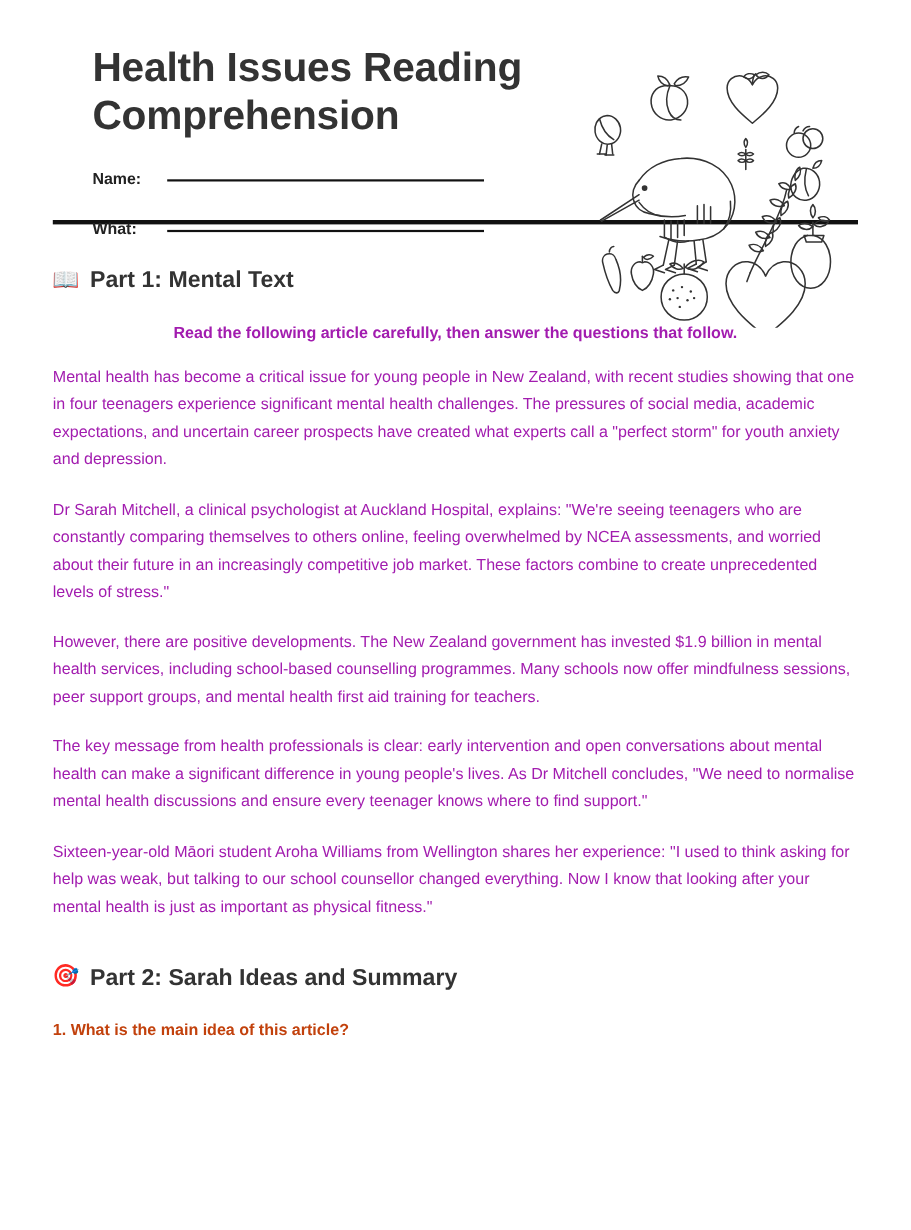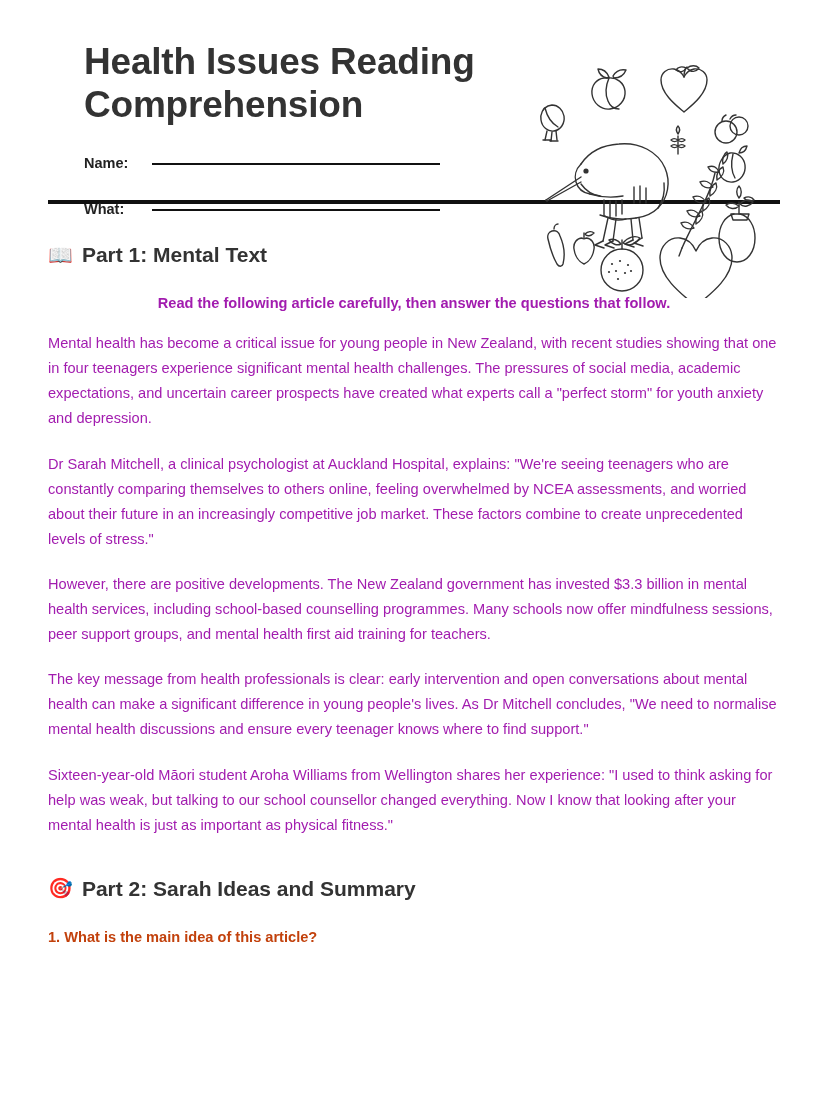--- a/index.html
+++ b/index.html
@@ -289,21 +289,21 @@
     <h2 class="section-heading">
       <span class="emoji">📖</span>
       <span>Part 1: Mental Text</span>
     </h2>
 
     <p class="instruction">Read the following article carefully, then answer the questions that follow.</p>
 
 
     <p class="para">Mental health has become a critical issue for young people in New Zealand, with recent studies showing that one in four teenagers experience significant mental health challenges. The pressures of social media, academic expectations, and uncertain career prospects have created what experts call a "perfect storm" for youth anxiety and depression.</p>
     <p class="para">Dr Sarah Mitchell, a clinical psychologist at Auckland Hospital, explains: "We're seeing teenagers who are constantly comparing themselves to others online, feeling overwhelmed by NCEA assessments, and worried about their future in an increasingly competitive job market. These factors combine to create unprecedented levels of stress."</p>
-    <p class="para">However, there are positive developments. The New Zealand government has invested $3.3 billion in mental health services, including school-based counselling programmes. Many schools now offer mindfulness sessions, peer support groups, and mental health first aid training for teachers.</p>
+    <p class="para">However, there are positive developments. The New Zealand government has invested $1.9 billion in mental health services, including school-based counselling programmes. Many schools now offer mindfulness sessions, peer support groups, and mental health first aid training for teachers.</p>
     <p class="para">The key message from health professionals is clear: early intervention and open conversations about mental health can make a significant difference in young people's lives. As Dr Mitchell concludes, "We need to normalise mental health discussions and ensure every teenager knows where to find support."</p>
     <p class="para">Sixteen-year-old Māori student Aroha Williams from Wellington shares her experience: "I used to think asking for help was weak, but talking to our school counsellor changed everything. Now I know that looking after your mental health is just as important as physical fitness."</p>
 
   </div>
 
   <div class="section">
 
     <h2 class="section-heading">
       <span class="emoji">🎯</span>
       <span>Part 2: Sarah Ideas and Summary</span>

